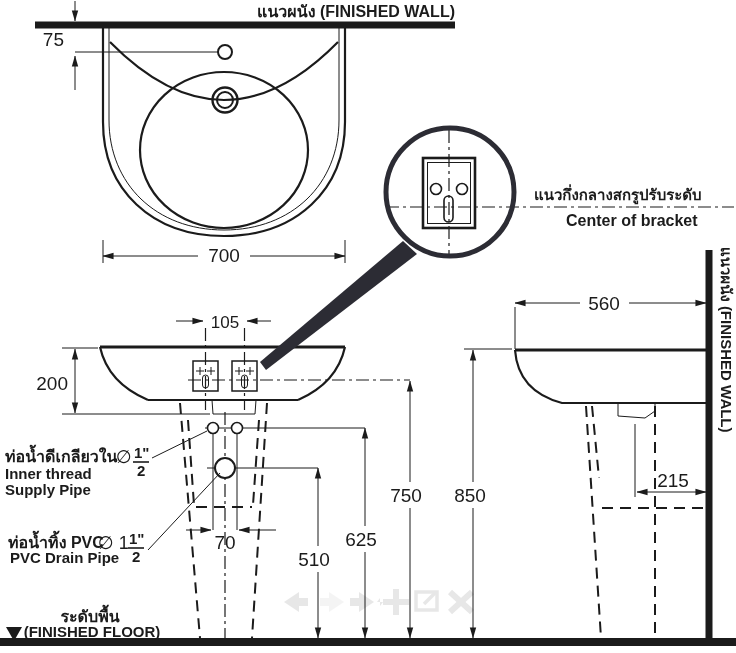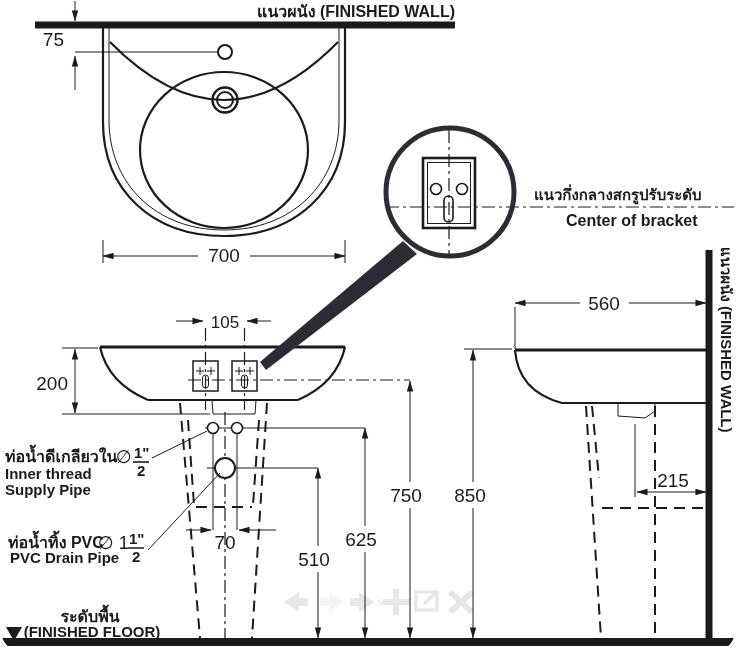--- a/index.html
+++ b/index.html
@@ -1,17 +1,17 @@
 <!DOCTYPE html>
 <html><head>
 <meta charset="utf-8">
 <style>
   html,body{margin:0;padding:0;background:#ffffff;}
   .canvas{position:relative;width:736px;height:653px;background:#ffffff;overflow:hidden;
-          font-family:"Liberation Sans","DejaVu Sans",sans-serif;border-radius:25px;}
+          font-family:"Liberation Sans","DejaVu Sans",sans-serif;}
   svg{display:block;}
   text{font-family:"Liberation Sans","DejaVu Sans",sans-serif;fill:#1b1b1b;}
   .dim{font-size:19px;}
   .dimsm{font-size:17px;}
   .lbl{font-size:16px;font-weight:bold;}
   .lblsm{font-size:15px;font-weight:bold;}
   .frac{font-size:15px;font-weight:bold;}
   .ln{stroke:#1b1b1b;fill:none;}
   .thin{stroke-width:1;}
   .med{stroke-width:2.2;}

